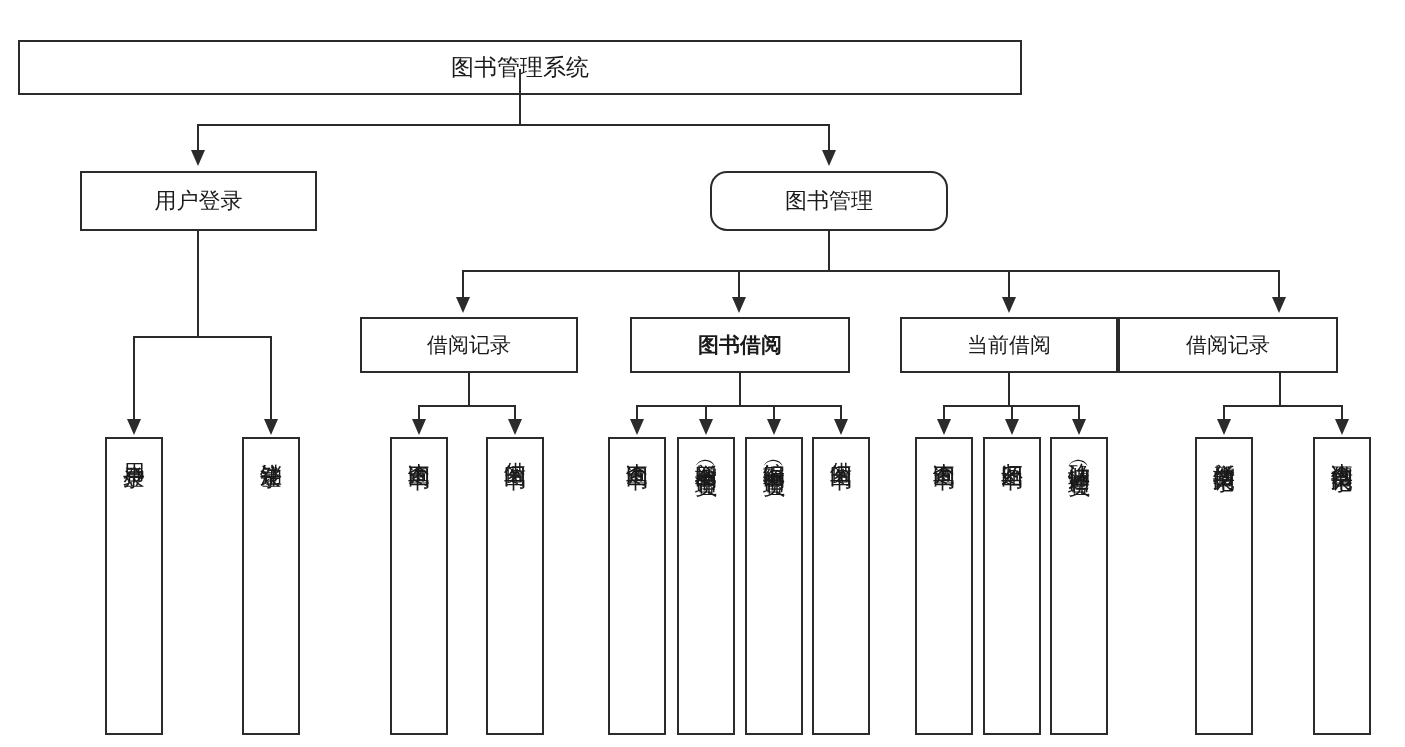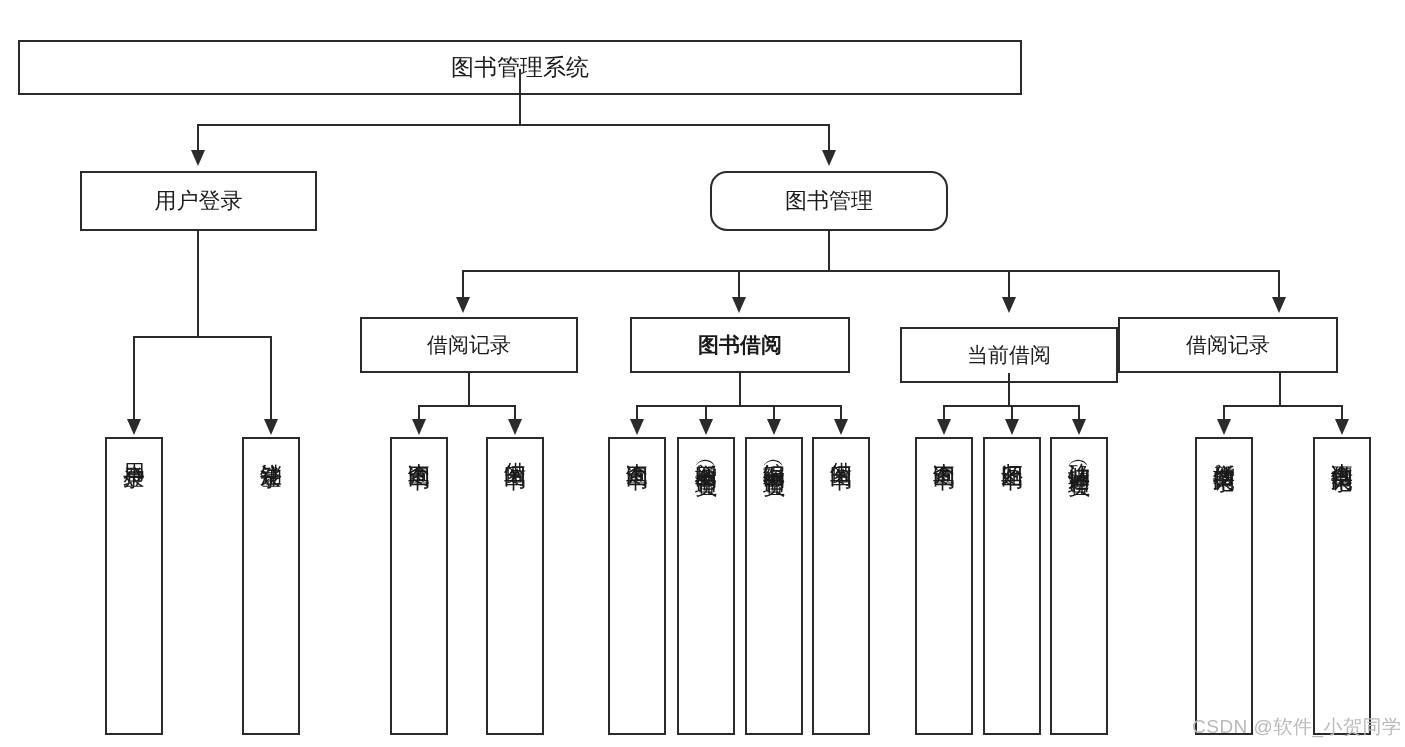--- a/index.html
+++ b/index.html
@@ -123,21 +123,21 @@
   <div class="arrow" style="left:1002px; top:297px;"></div>
   <div class="conn-v" style="left:1278px; top:270px; width:2px; height:29px;"></div>
   <div class="arrow" style="left:1272px; top:297px;"></div>
 
   <div class="node level3" style="left:360px; top:317px; width:218px; height:56px;">
     <span class="node-label">借阅记录</span>
   </div>
   <div class="node level3" style="left:630px; top:317px; width:220px; height:56px;font-weight:bold;">
     <span class="node-label">图书借阅</span>
   </div>
-  <div class="node level3" style="left:900px; top:327px; width:218px; height:56px;">
+  <div class="node level3" style="left:900px; top:317px; width:218px; height:56px;">
     <span class="node-label">当前借阅</span>
   </div>
   <div class="node level3" style="left:1118px; top:317px; width:220px; height:56px;">
     <span class="node-label">借阅记录</span>
   </div>
 
   <div class="conn-v" style="left:468px; top:373px; width:2px; height:33px;"></div>
   <div class="conn-h" style="left:418px; top:405px; width:98px; height:2px;"></div>
   <div class="conn-v" style="left:418px; top:405px; width:2px; height:16px;"></div>
   <div class="arrow" style="left:412px; top:419px;"></div>
@@ -208,15 +208,14 @@
     <span class="node-label">确认归还（管理员）</span>
   </div>
 
   <div class="node leaf" style="left:1195px; top:437px; width:58px; height:298px;">
     <span class="node-label">新增借阅记录</span>
   </div>
   <div class="node leaf" style="left:1313px; top:437px; width:58px; height:298px;">
     <span class="node-label">查询借阅记录</span>
   </div>
 
-  <div id="watermark" style="left:1192px; top:714px;">CSDN @软件_小贺同学</div>
 
 </div>
 
 </body></html>

